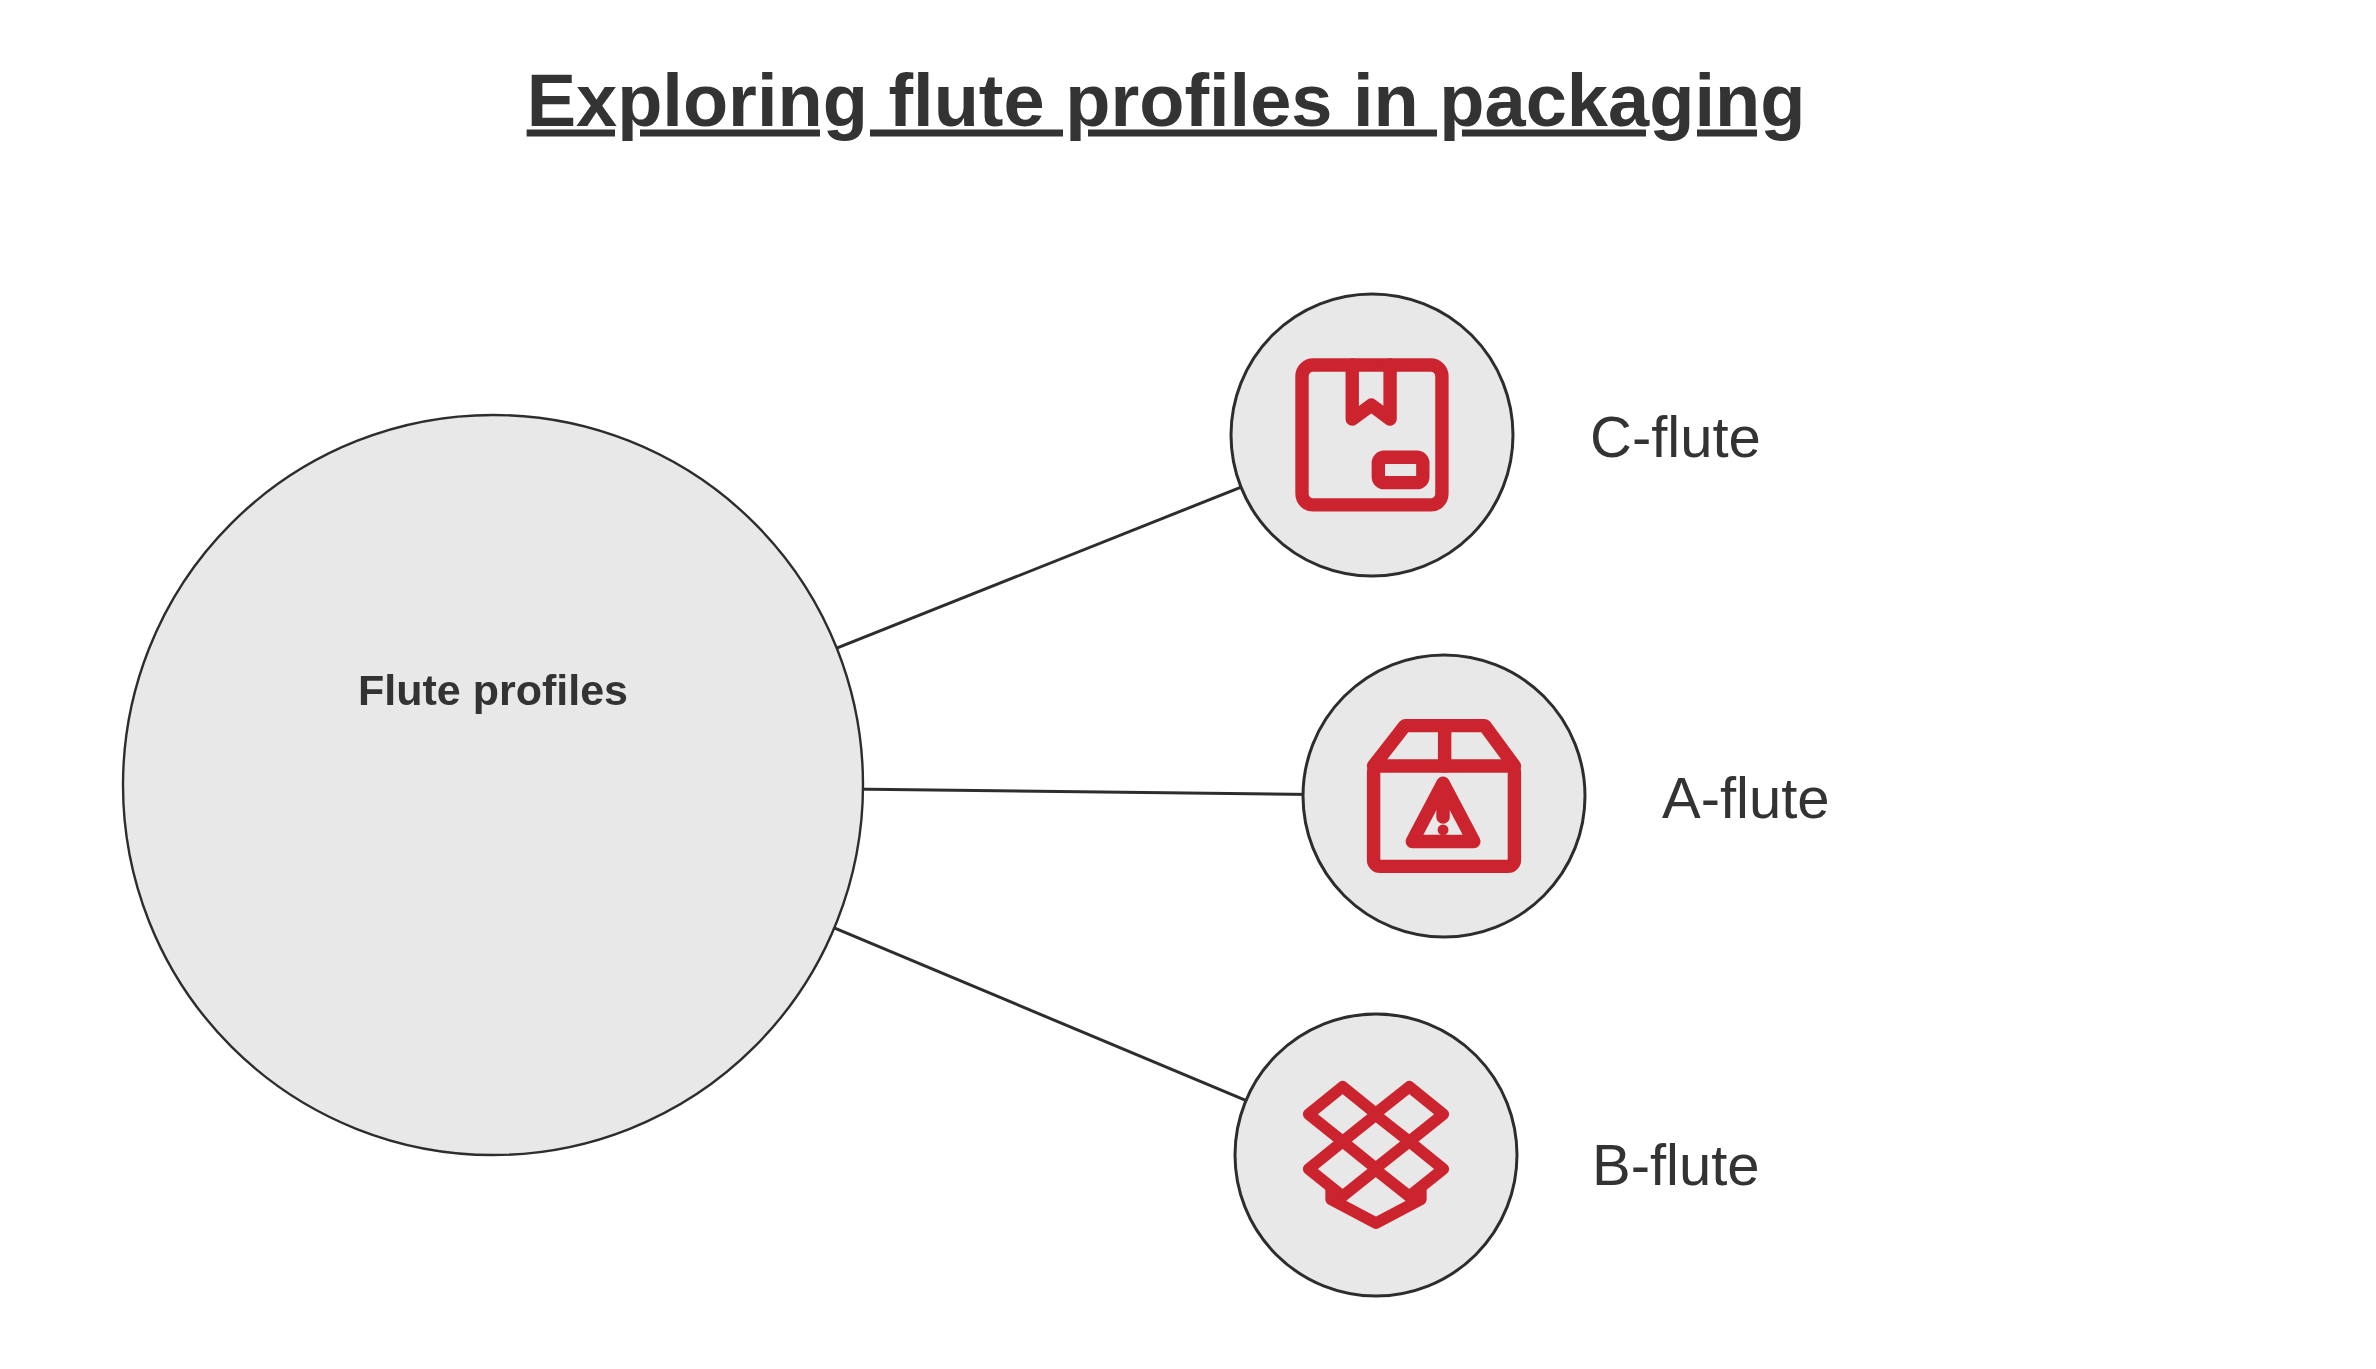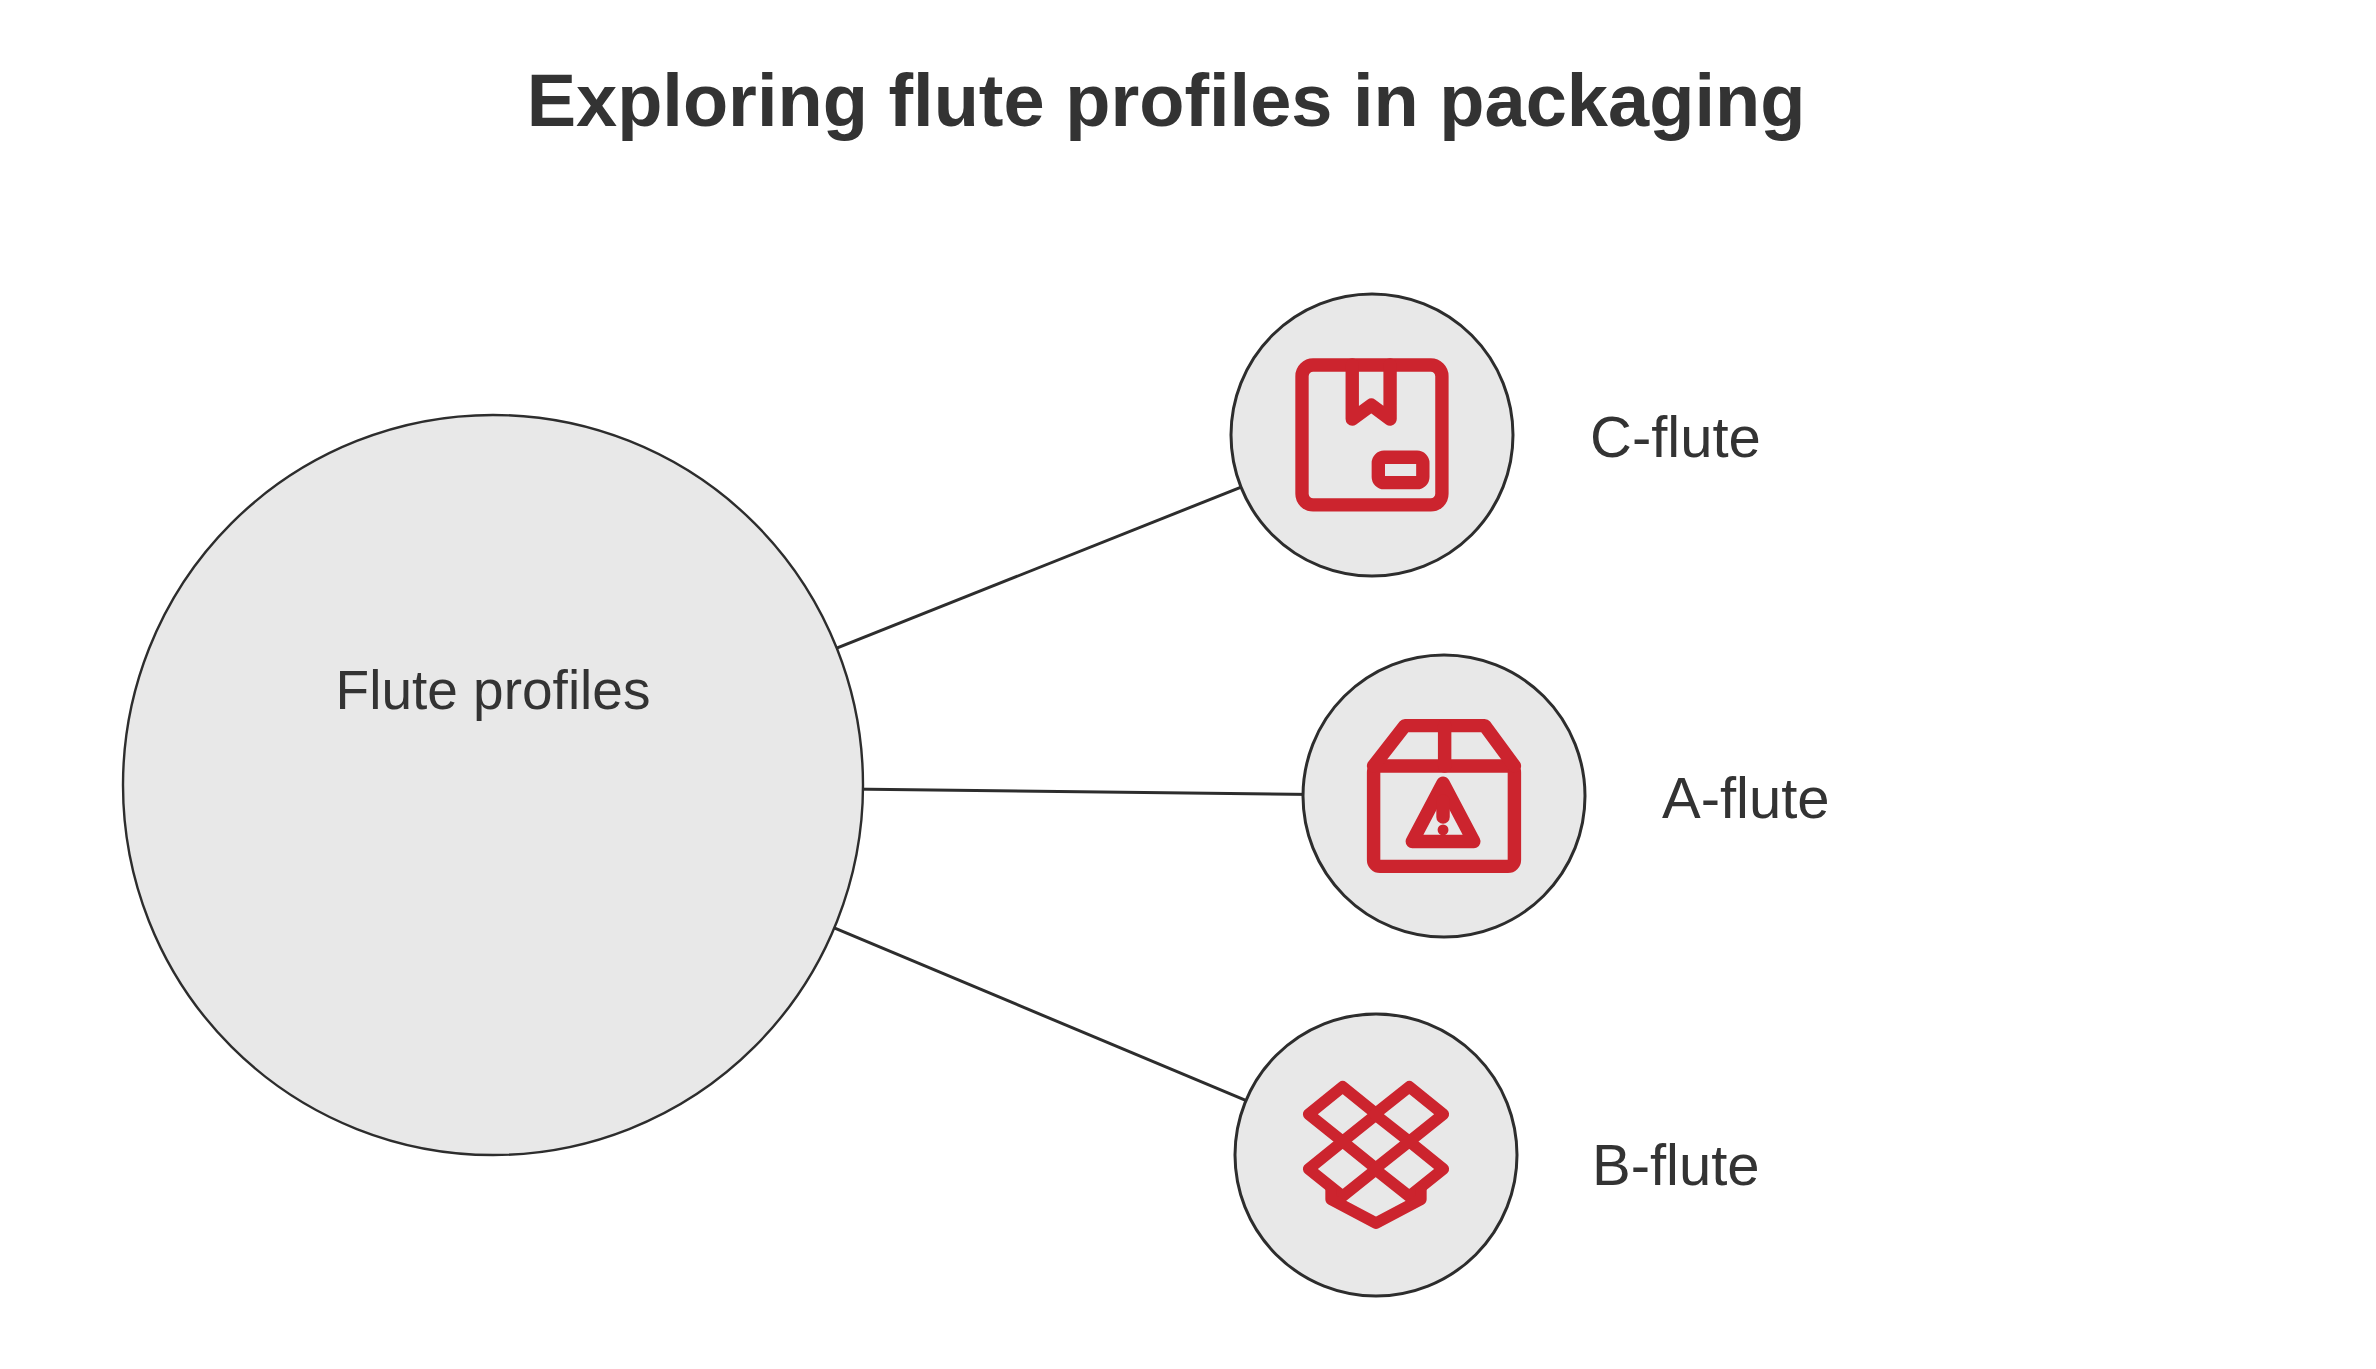--- a/index.html
+++ b/index.html
@@ -25,28 +25,29 @@
     position: absolute;
     left: 1166px;
     top: 100px;
     transform: translate(-50%, -50%);
     margin: 0;
     font-size: 74px;
     font-weight: 700;
     color: var(--title-color);
     white-space: nowrap;
     letter-spacing: 0px;
+    text-decoration: underline;
   }
   .hub-heading {
     position: absolute;
     left: 493px;
     top: 690px;
     transform: translate(-50%, -50%);
-    font-size: 55px;
-    font-weight: 400;
+    font-size: 43px;
+    font-weight: 700;
     color: var(--title-color);
     white-space: nowrap;
   }
   .hub-desc {
     position: absolute;
     left: 493px;
     top: 866px;
     transform: translate(-50%, -50%);
     width: 430px;
     font-size: 42px;

